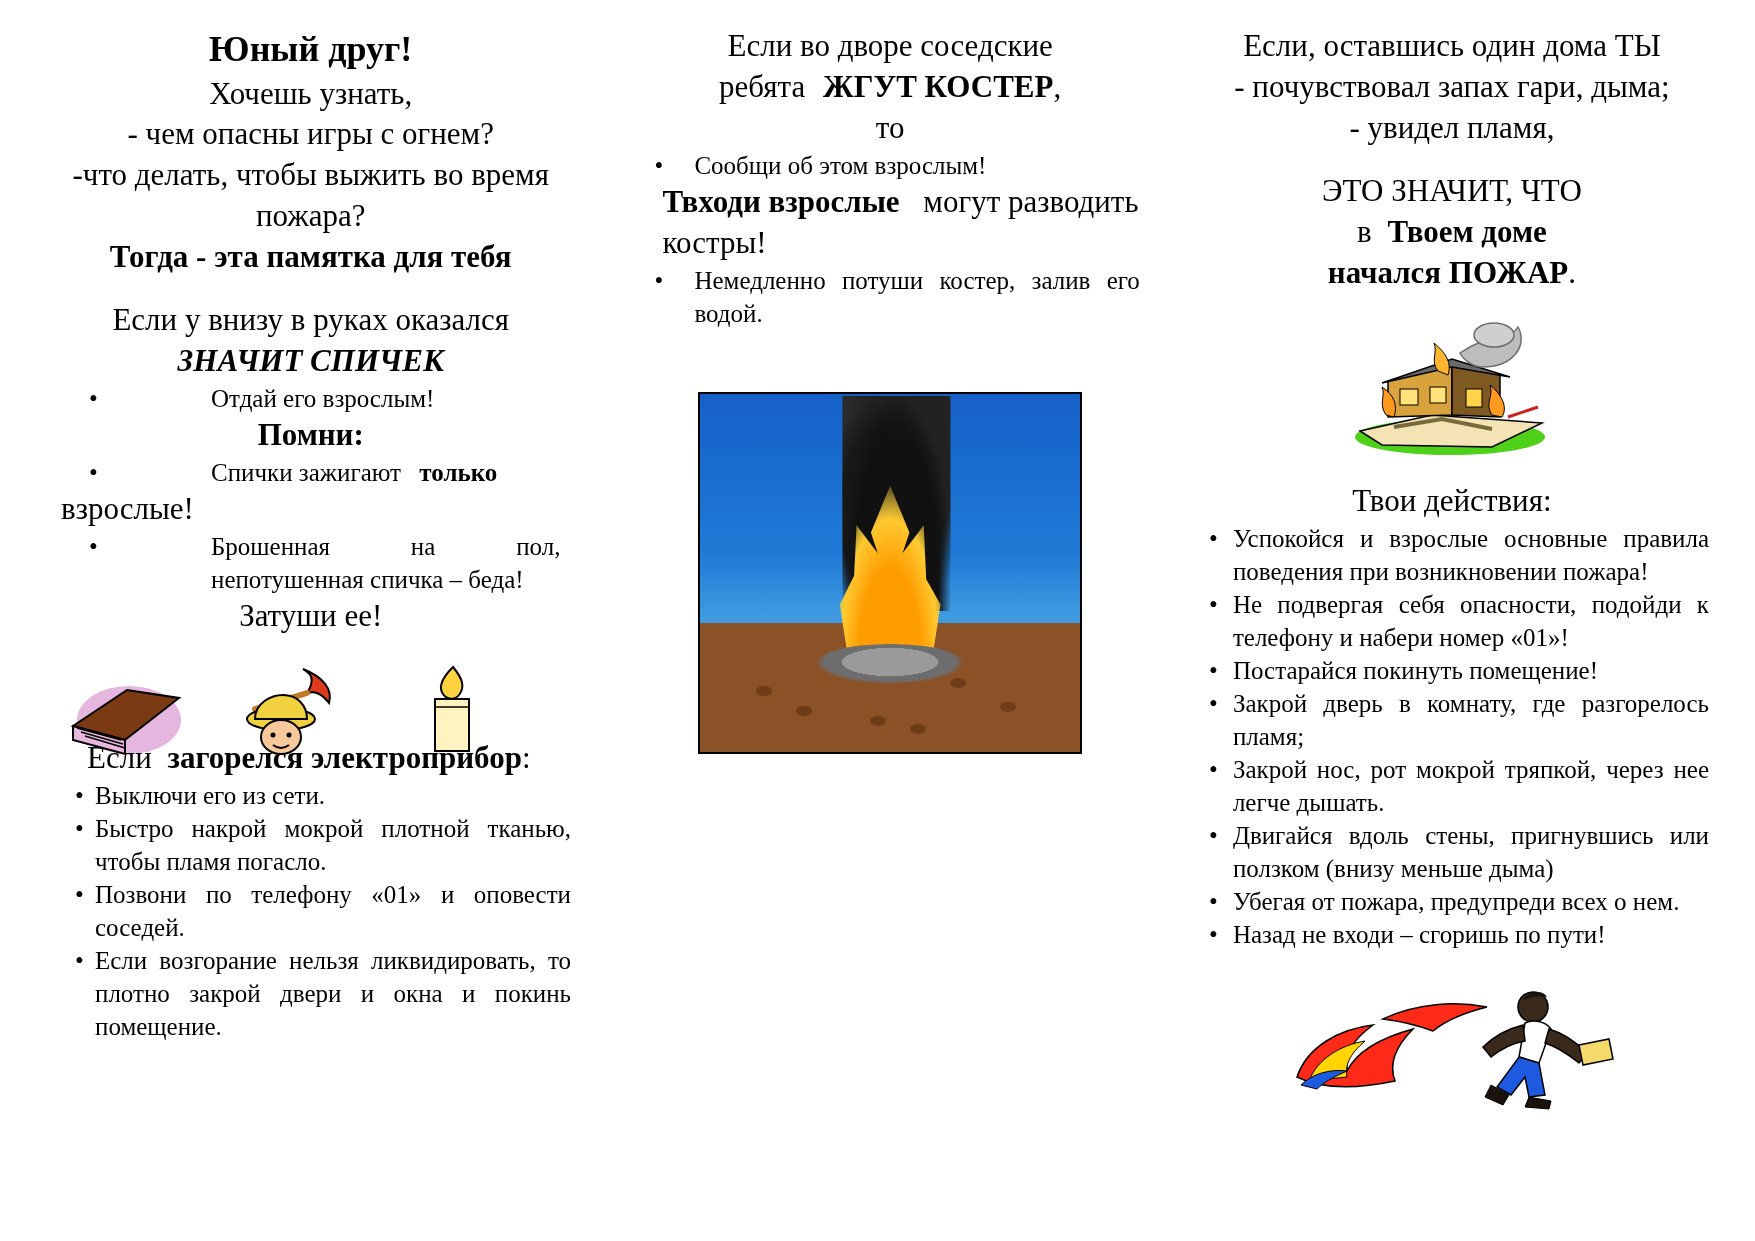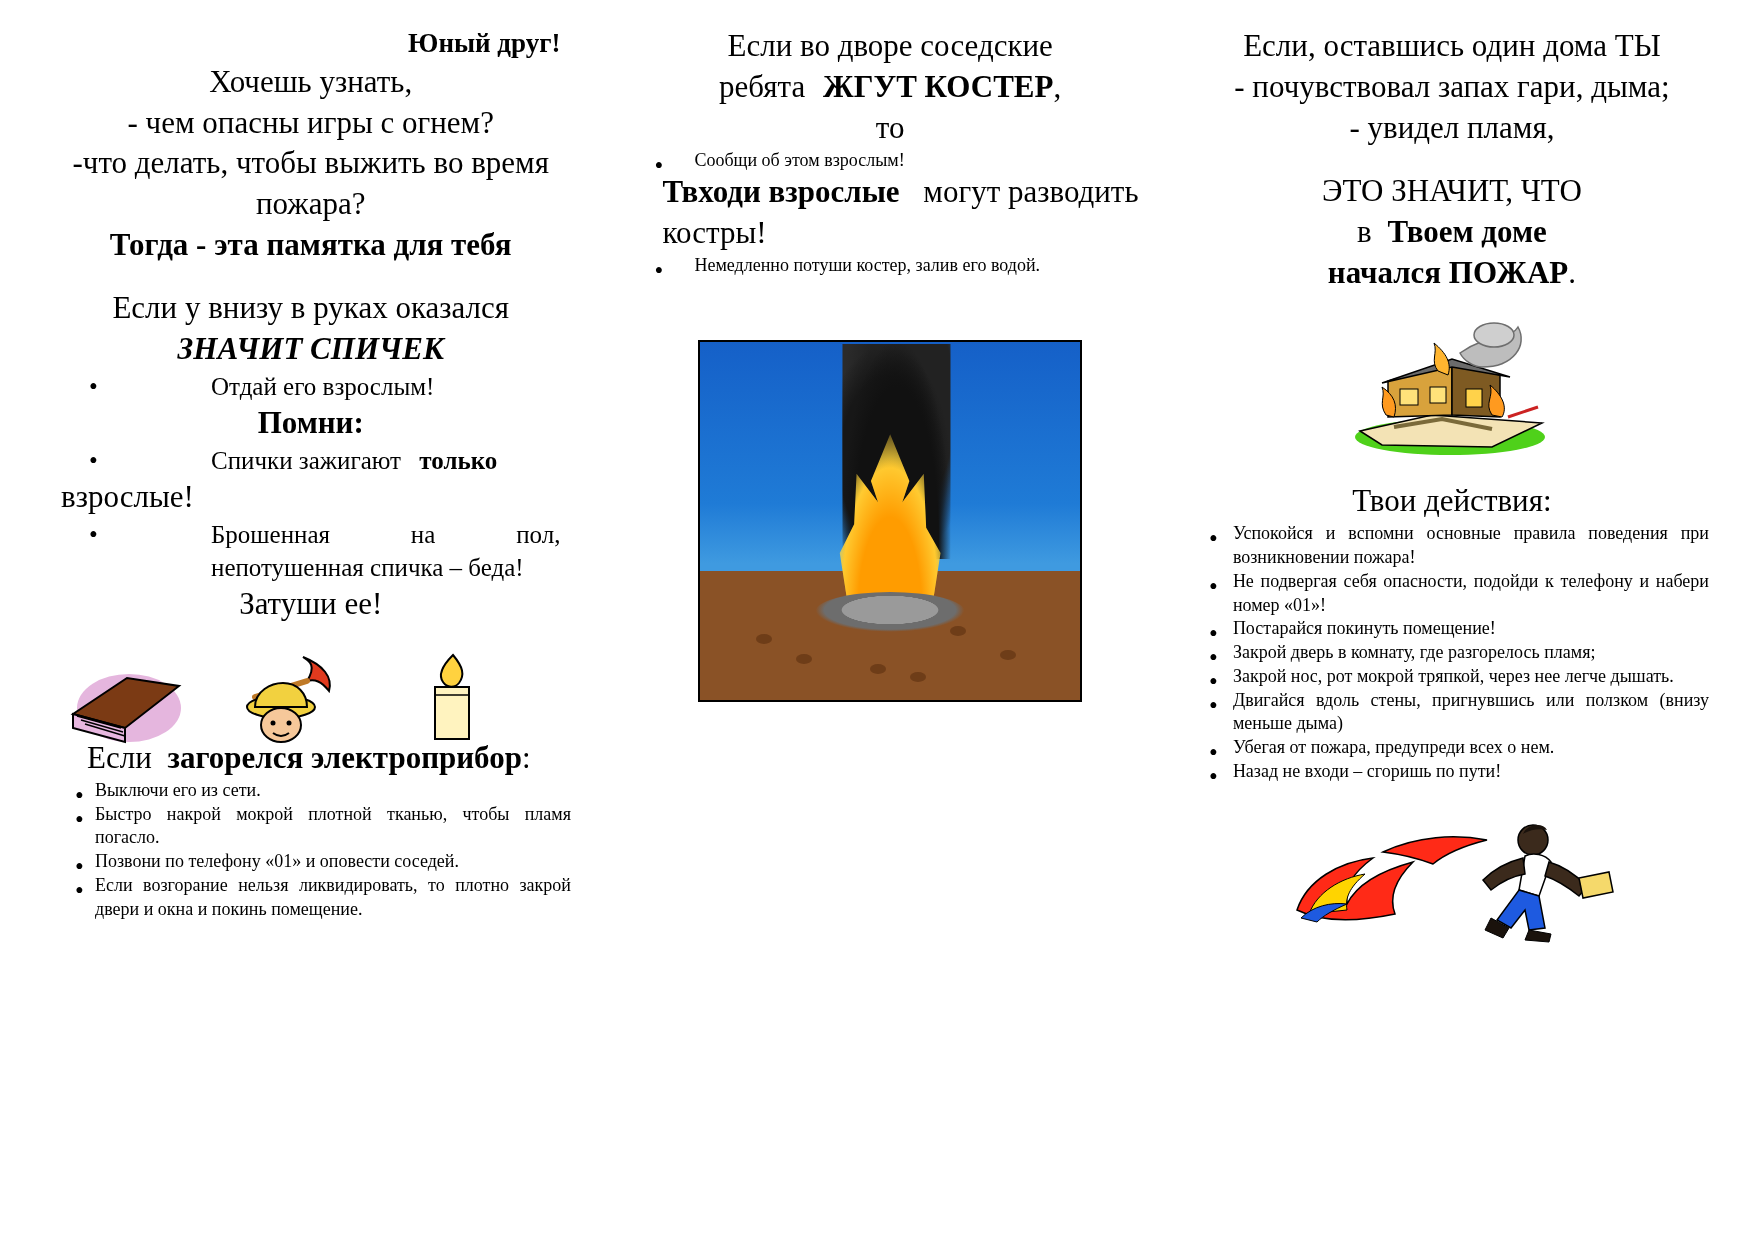--- a/index.html
+++ b/index.html
@@ -36,21 +36,21 @@
   }
   .center { text-align: center; }
   .just   { text-align: justify; }
   .bold   { font-weight: bold; }
   .ital   { font-style: italic; }
   .gap-s  { height: 10px; }
   .gap-m  { height: 22px; }
 
   
   .bul {
-    font-size: 18px;
+    font-size: 25px;
     line-height: 1.32;
     text-align: justify;
     margin: 0;
     padding-left: 38px;
     position: relative;
     text-indent: 0;
   }
   .bul::before {
     content: "\2022";
     position: absolute;
@@ -152,21 +152,21 @@
     margin: 26px 0 18px 6px;
   }
 </style>
 </head>
 <body>
 
 <div class="page">
 
   <div class="col col-left">
 
-    <p class="center bold" style="font-size:27px;text-align:right;">Юный друг!</p>
+    <p class="center bold" style="font-size:36px;">Юный друг!</p>
     <p class="center">Хочешь узнать,</p>
     <p class="center">- чем опасны игры с огнем?</p>
     <p class="center">-что делать,  чтобы  выжить во время пожара?</p>
     <p class="center bold">Тогда -  эта памятка для тебя</p>
 
     <div class="gap-m"></div>
 
     <p class="center">Если   у внизу  в руках оказался</p>
     <p class="center bold ital">ЗНАЧИТ СПИЧЕК</p>
 
@@ -293,21 +293,21 @@
         <path d="M118 34 C150 12 168 22 176 8 C186 26 172 48 140 48 C132 48 122 42 118 34 Z" fill="#bdbdbd" stroke="#6e6e6e" stroke-width="1.5"></path>
         <ellipse cx="152" cy="16" rx="20" ry="12" fill="#cfcfcf" stroke="#6e6e6e" stroke-width="1.5"></ellipse>
         <path d="M166 98 L196 88" stroke="#cc2222" stroke-width="3"></path>
       </svg>
     </div>
 
     <div class="gap-m"></div>
 
     <p class="center">Твои  действия:</p>
 
-    <p class="bul">Успокойся   и        вспомни     основные правила    поведения    при    возникновении пожара!</p>
+    <p class="bul">Успокойся   и        взрослые     основные правила    поведения    при    возникновении пожара!</p>
     <p class="bul">Не подвергая себя опасности, подойди к  телефону  и   набери номер «01»!</p>
     <p class="bul">Постарайся  покинуть помещение!</p>
     <p class="bul">Закрой       дверь      в      комнату,    где разгорелось пламя;</p>
     <p class="bul">Закрой  нос, рот мокрой тряпкой, через нее легче дышать.</p>
     <p class="bul">Двигайся    вдоль стены, пригнувшись или ползком (внизу меньше дыма)</p>
     <p class="bul">Убегая от пожара,   предупреди всех о нем.</p>
     <p class="bul">Назад не входи  –  сгоришь по пути!</p>
 
     <div class="runner-wrap">
       <svg width="330" height="130" viewBox="0 0 330 130">

